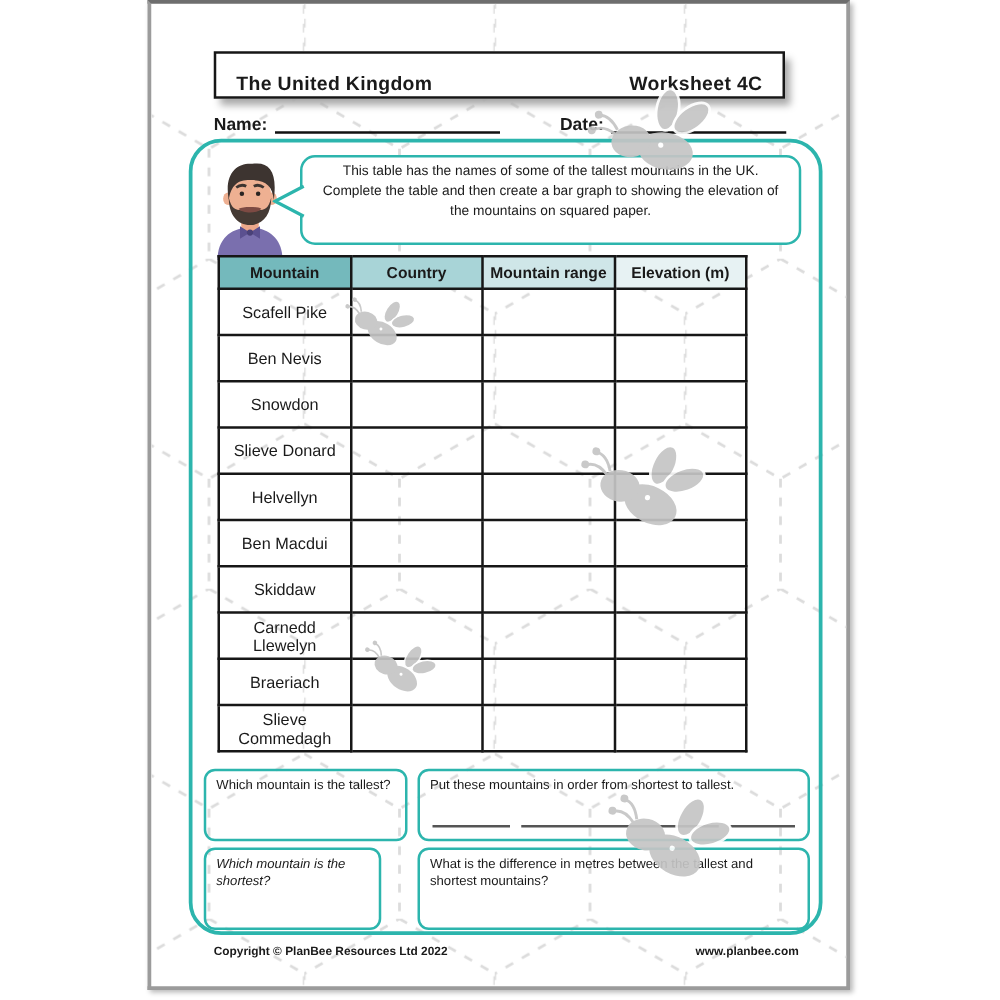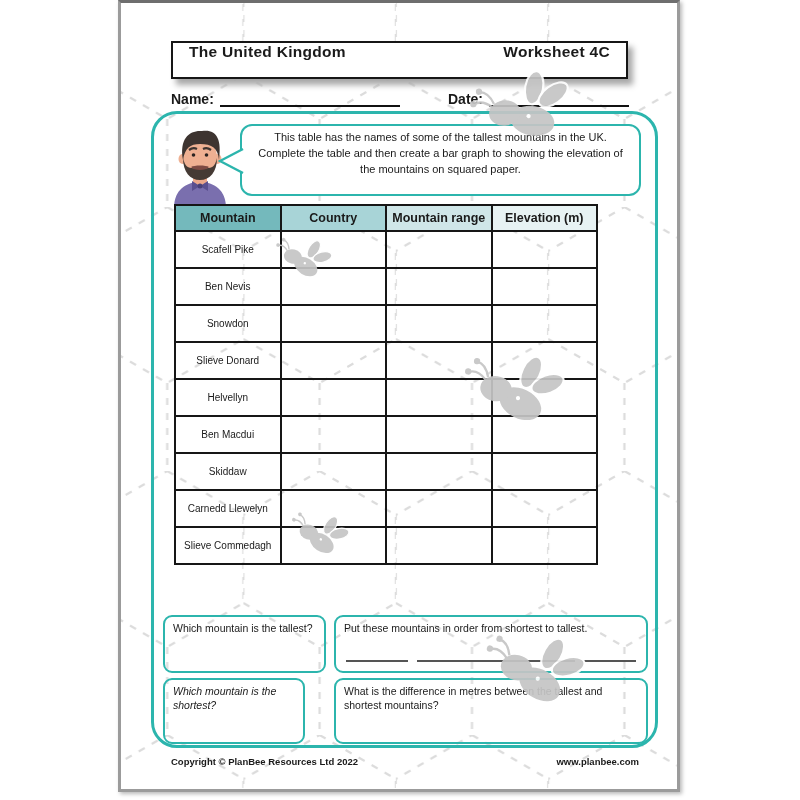--- a/index.html
+++ b/index.html
@@ -13,21 +13,21 @@
           box-shadow:2px 2px 4px rgba(0,0,0,.28); }
 
   .hexlayer, .beelayer { position:absolute; inset:0; width:100%; height:100%; pointer-events:none; }
   .beelayer { z-index:40; }
   .content { position:absolute; inset:0; z-index:10; }
 
   
   .header-box { position:absolute; left:50px; top:38px; width:457px; height:38px;
                 background:#fff; border:2px solid #161616;
                 box-shadow:5px 6px 6px #a8a8a8;
-                display:flex; align-items:flex-start; justify-content:space-between; padding:0 16px; }
+                display:flex; align-items:flex-end; justify-content:space-between; padding:0 16px; }
   .header-box .t { font-size:15.5px; font-weight:bold; letter-spacing:.3px; }
 
   
   .namedate { position:absolute; left:50px; top:88px; width:458px; display:flex; }
   .nd-group { display:flex; align-items:flex-end; }
   .nd-label { font-weight:bold; font-size:14px;text-align:right; }
   .nd-line { border-bottom:2px solid #111; height:16px; }
   .line-name { width:180px; margin-left:6px; }
   .line-date { width:140px; margin-left:6px; }
   .nd-gap { width:65px; }
@@ -41,21 +41,21 @@
   .bubble { position:absolute; left:86px; top:10px; width:401px; height:72px;
             background:#fff; border:2px solid #2cb5ad; border-radius:12px;
             display:flex; align-items:flex-start; justify-content:center;
             padding:4px 14px; text-align:center; font-size:11px; line-height:1.45; }
   .bubble-tail { position:absolute; left:64px; top:33px; width:26px; height:28px; z-index:12; }
 
   
   table.mtable { position:absolute; left:20px; top:90px; width:424px; border-collapse:collapse; }
   table.mtable th, table.mtable td { border:2px solid #161616; }
   table.mtable th { height:26px; font-size:12.5px; font-weight:bold; text-align:center; }
-  table.mtable td { height:37px; font-size:10px; text-align:center; background:transparent; }
+  table.mtable td { height:37px; font-size:13px; text-align:center; background:transparent; }
   th.h1 { background:#74b9bc; } th.h2 { background:#a8d4d7;margin-top:16px; }
   th.h3 { background:#cfe6e8; } th.h4 { background:#e7f2f3; }
   td.c1 { width:25%; } td.c2 { width:25%; } td.c3 { width:25%; } td.c4 { width:25%; }
 
   
   .qbox { position:absolute; background:#fff0; border:2px solid #2cb5ad; border-radius:9px;
           padding:5px 8px; font-size:10.5px; line-height:1.3; display:flex; flex-direction:column; }
   .qbox.tl { left:9px;  top:501px; width:163px; height:58px; }
   .qbox.tr { left:180px; top:501px; width:314px; height:58px; }
   .qbox.bl { left:9px;  top:564px; width:142px; height:66px;font-style:italic; }
@@ -177,20 +177,26 @@
                 <td class="c4"></td>
               </tr>
             <tr>
                 <td class="c1">Skiddaw</td>
                 <td class="c2"></td>
                 <td class="c3"></td>
                 <td class="c4"></td>
               </tr>
             <tr>
                 <td class="c1">Carnedd Llewelyn</td>
+                <td class="c2"></td>
+                <td class="c3"></td>
+                <td class="c4"></td>
+              </tr>
+            <tr>
+                <td class="c1">Braeriach</td>
                 <td class="c2"></td>
                 <td class="c3"></td>
                 <td class="c4"></td>
               </tr>
             <tr>
                 <td class="c1">Slieve Commedagh</td>
                 <td class="c2"></td>
                 <td class="c3"></td>
                 <td class="c4"></td>
               </tr>

